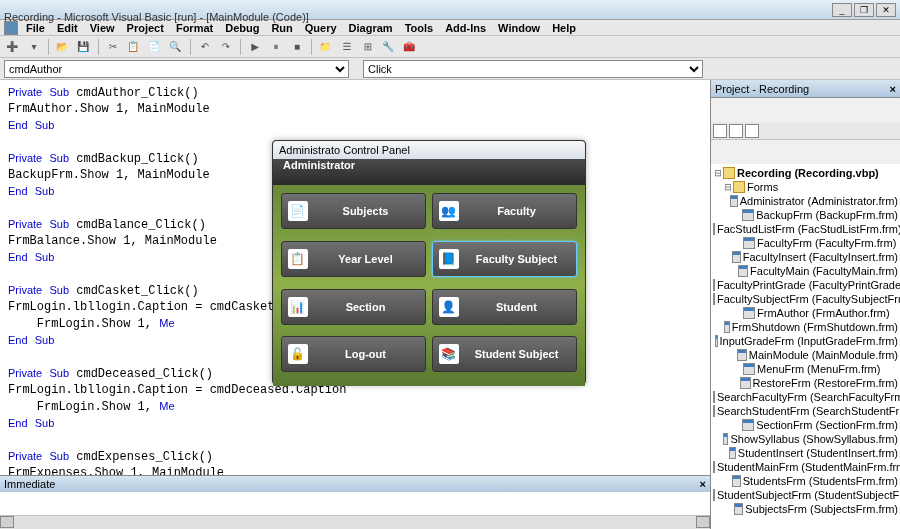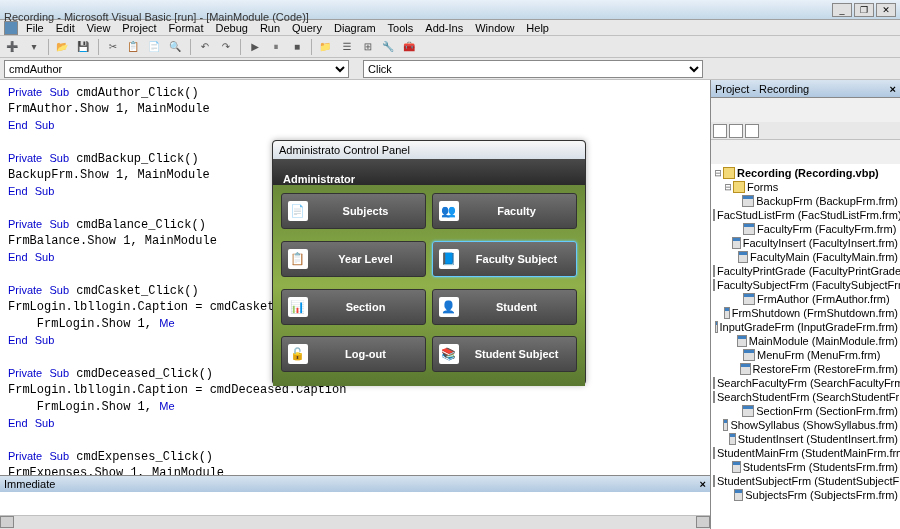--- a/index.html
+++ b/index.html
@@ -49,42 +49,42 @@
 .immediate-title { background: linear-gradient(to bottom, #d8e4f0, #b0c8e0); height: 16px; display: flex; align-items: center; padding: 0 4px; font-size: 11px; }
 .immediate-title .close { margin-left: auto; cursor: pointer; font-weight: bold; }
 .immediate-body { flex: 1; background: #fff; }
 .immediate-hscroll { height: 14px; background: #e0e0e0; border-top: 1px solid #c0c0c0; display:flex; }
 .immediate-hscroll .arrow { width: 14px; height: 12px; background: #d0d0d0; border: 1px solid #888; }
 .immediate-hscroll .arrow.right { margin-left: auto; }
 
 
 .admin-panel { position: absolute; left: 272px; top: 140px; width: 314px; height: 245px; background: #666; border: 1px solid #333; border-radius: 4px; box-shadow: 0 0 6px rgba(0,0,0,0.3); }
 .admin-titlebar { background: linear-gradient(to bottom, #f8f8f8, #d8e0e8); height: 18px; display: flex; align-items: center; padding: 0 6px; font-size: 11px; border-radius: 4px 4px 0 0; }
-.admin-header { background: linear-gradient(to bottom, #4a4a4a, #2a2a2a); height: 26px; display: flex; align-items: flex-end; padding: 0 10px; color: #fff; font-size: 13px; font-weight: bold; }
+.admin-header { background: linear-gradient(to bottom, #4a4a4a, #2a2a2a); height: 26px; display: flex; align-items: flex-start; padding: 0 10px; color: #fff; font-size: 13px; font-weight: bold; }
 .admin-body { background: linear-gradient(180deg, #6b8a3a 0%, #8fb04a 50%, #5a7830 100%); padding: 8px; height: 201px; display: grid; grid-template-columns: 1fr 1fr; gap: 6px; }
 .admin-btn { background: linear-gradient(to bottom, #707070, #484848); border: 1px solid #333; border-radius: 3px; display: flex; align-items: center; color: #fff; font-size: 12px; font-weight: bold; cursor: pointer; padding: 0 6px; height: 36px; }
 .admin-btn .ab-icon { width: 20px; height: 20px; background: #fff; border-radius: 2px; margin-right: 4px; display: flex; align-items: center; justify-content: center; font-size: 12px; color: #4080c0; }
 .admin-btn .ab-label { flex: 1; text-align: center; }
 .admin-btn.selected { border: 1px solid #6cf; box-shadow: 0 0 3px #6cf; }
 </style>
 </head>
 <body>
 
 <div class="titlebar">
   <span class="titlebar-text">Recording - Microsoft Visual Basic [run] - [MainModule (Code)]</span>
   <div class="titlebar-controls">
     <div class="titlebar-btn">_</div>
     <div class="titlebar-btn">❐</div>
     <div class="titlebar-btn">✕</div>
   </div>
 </div>
 
 <div class="menubar">
   <div class="menu-icon"></div>
-  <div id="menu-items" style="display: flex;">
+  <div id="menu-items" style="display: flex; font-weight: bold;">
       <span class="menu-item">File</span>
       <span class="menu-item">Edit</span>
       <span class="menu-item">View</span>
       <span class="menu-item">Project</span>
       <span class="menu-item">Format</span>
       <span class="menu-item">Debug</span>
       <span class="menu-item">Run</span>
       <span class="menu-item">Query</span>
       <span class="menu-item">Diagram</span>
       <span class="menu-item">Tools</span>
@@ -192,20 +192,26 @@
         <div class="tree-row">
           <span class="tree-indent" style="width:10px"></span>
           <span class="tree-expander">⊟</span>
           <span class="tree-icon folder-icon"></span>
           <span>Forms</span>
         </div>
         <div class="tree-row">
           <span class="tree-indent" style="width:20px"></span>
           <span class="tree-expander"></span>
           <span class="tree-icon form-icon"></span>
+          <span>Administrator (Administrator.frm)</span>
+        </div>
+        <div class="tree-row">
+          <span class="tree-indent" style="width:20px"></span>
+          <span class="tree-expander"></span>
+          <span class="tree-icon form-icon"></span>
           <span>BackupFrm (BackupFrm.frm)</span>
         </div>
         <div class="tree-row">
           <span class="tree-indent" style="width:20px"></span>
           <span class="tree-expander"></span>
           <span class="tree-icon form-icon"></span>
           <span>FacStudListFrm (FacStudListFrm.frm)</span>
         </div>
         <div class="tree-row">
           <span class="tree-indent" style="width:20px"></span>

